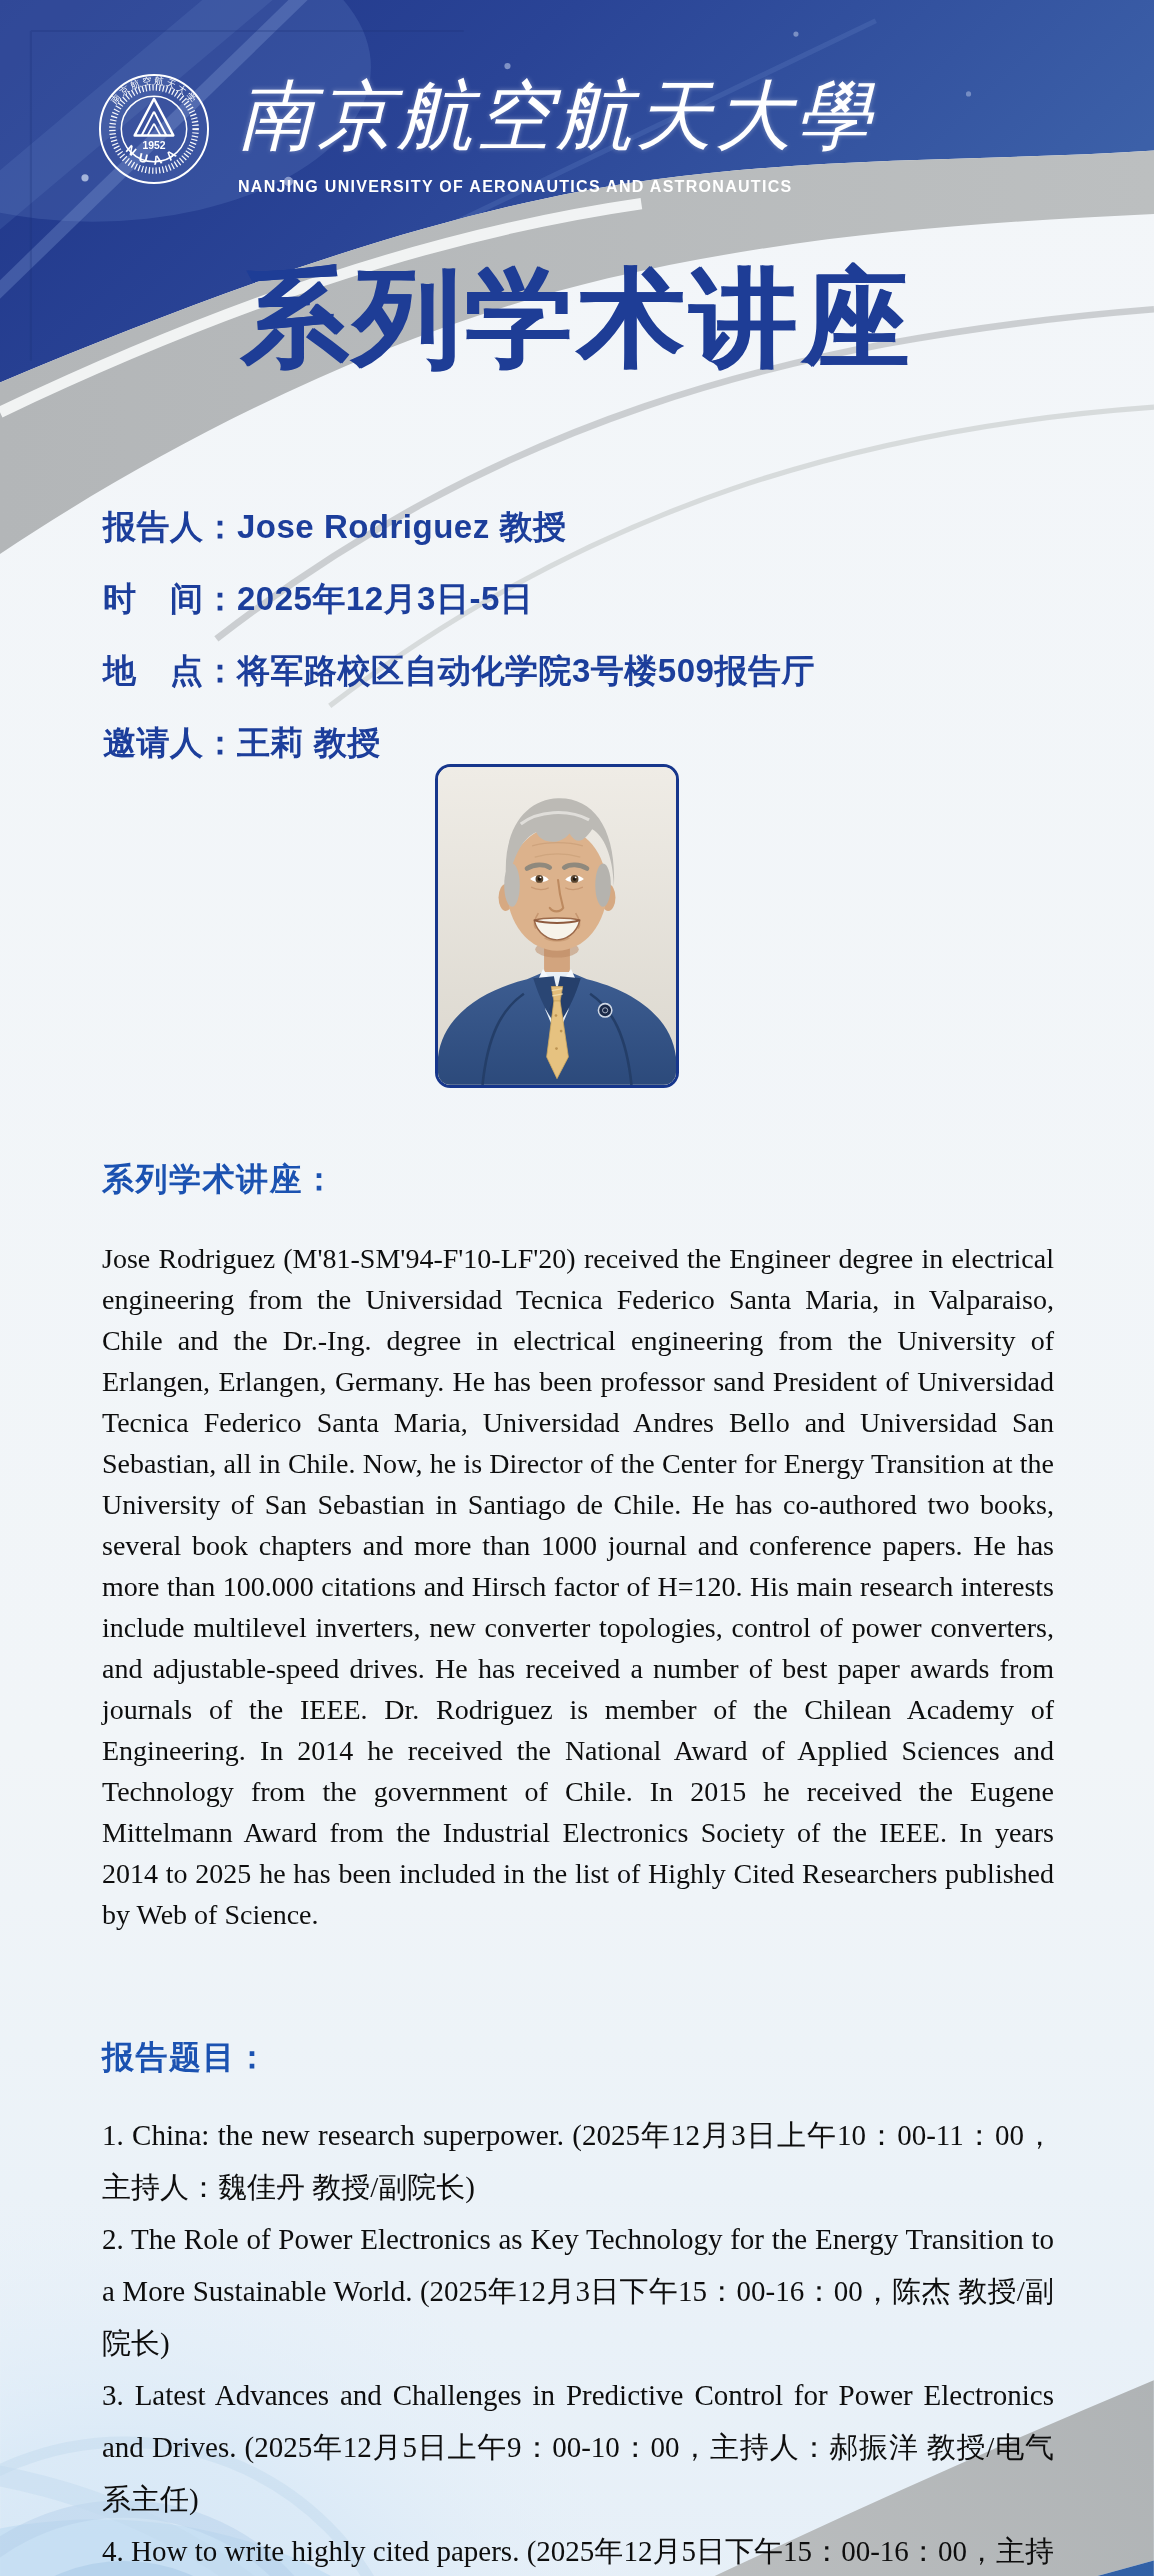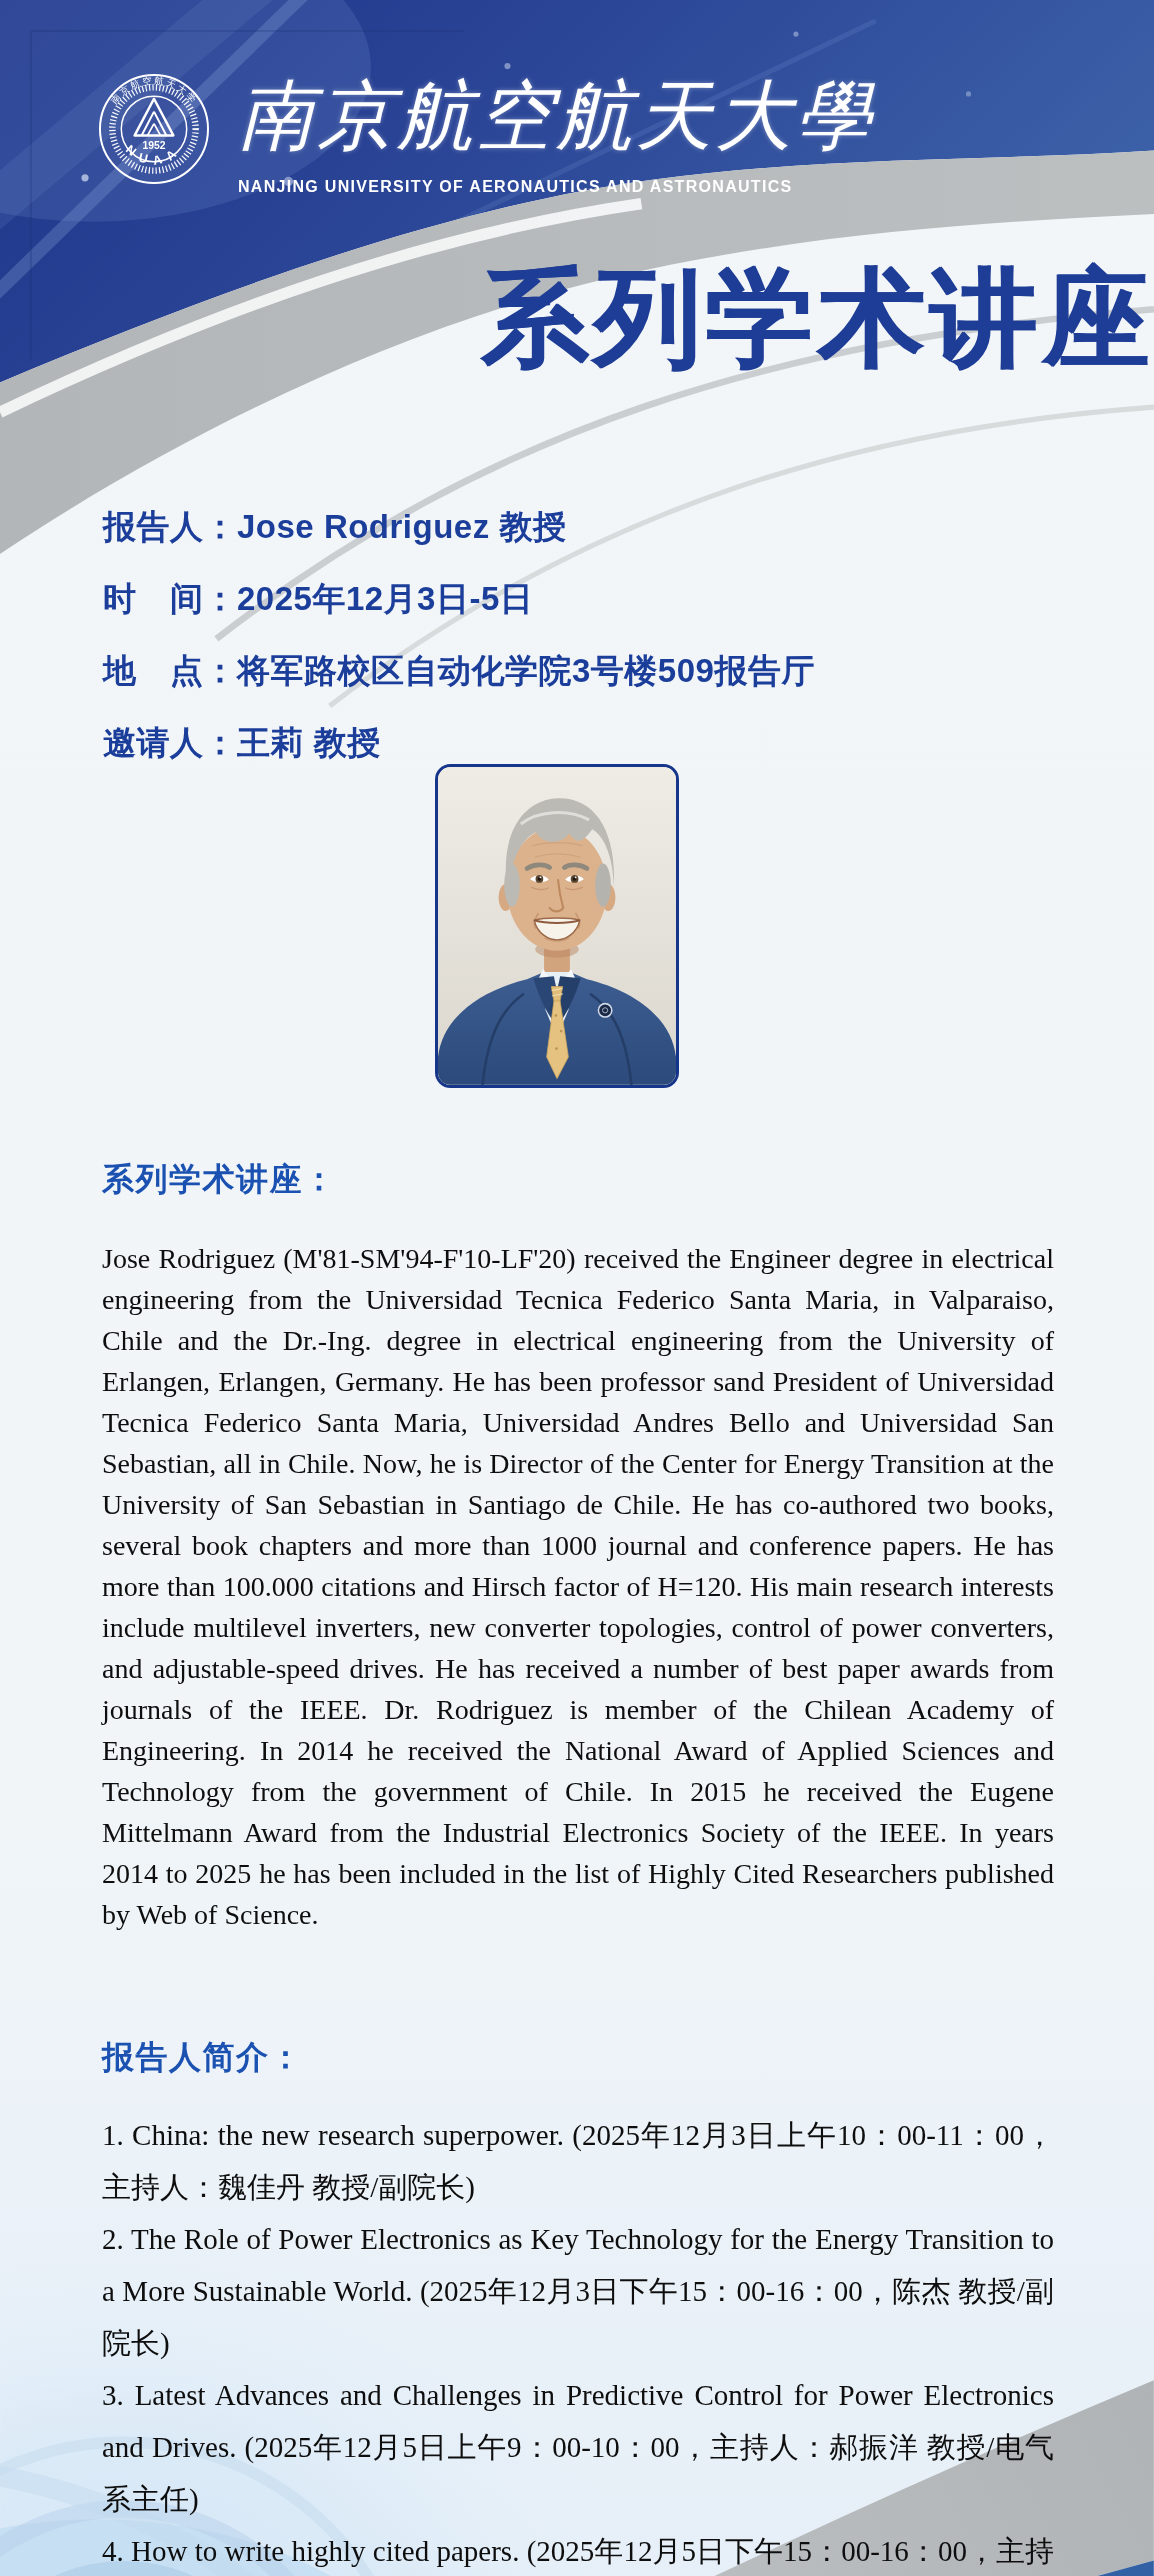--- a/index.html
+++ b/index.html
@@ -19,21 +19,21 @@
   .brand-text{padding-top:5.2px;}
   .brand-cn{
     font-family:"Liberation Serif",serif;font-weight:normal;font-style:italic;
     font-size:76px;line-height:1.05;letter-spacing:3.6px;white-space:nowrap;
     text-shadow:0 0 5.2px rgba(255,255,255,.35);
   }
   .brand-en{margin-top:21px;font-size:16px;font-weight:bold;letter-spacing:1.3px;white-space:nowrap;}
 
   
   .main-title{
-    position:absolute;left:0;width:1154px;top:257px;margin:0;text-align:right;
+    position:absolute;left:0;width:1154px;top:257px;margin:0;text-align:center;
     font-size:107px;font-weight:900;letter-spacing:5.2px;color:#1e3d96;line-height:1.15;
     text-shadow:1.5px 0 0 #1e3d96;
   }
 
   
   .info{position:absolute;left:103px;top:478px;}
   .info-line{height:72px;display:flex;align-items:flex-end;font-size:33px;font-weight:bold;color:#1c3e9b;letter-spacing:0.5px;}
 
   
   .photo{
@@ -250,21 +250,21 @@
       <path d="M206,330 C220,338 240,338 254,330" stroke="#c08f68" stroke-width="3" fill="none" opacity="0.6"></path>
     </svg>
   </figure>
 
   <section class="bio">
     <h2 class="section-heading">系列学术讲座：</h2>
     <p>Jose Rodriguez (M'81-SM'94-F'10-LF'20) received the Engineer degree in electrical engineering from the Universidad Tecnica Federico Santa Maria, in Valparaiso, Chile and the Dr.-Ing. degree in electrical engineering from the University of Erlangen, Erlangen, Germany. He has been professor sand President of Universidad Tecnica Federico Santa Maria, Universidad Andres Bello and Universidad San Sebastian, all in Chile. Now, he is Director of the Center for Energy Transition at the University of San Sebastian in Santiago de Chile. He has co-authored two books, several book chapters and more than 1000 journal and conference papers. He has more than 100.000 citations and Hirsch factor of H=120. His main research interests include multilevel inverters, new converter topologies, control of power converters, and adjustable-speed drives. He has received a number of best paper awards from journals of the IEEE. Dr. Rodriguez is member of the Chilean Academy of Engineering. In 2014 he received the National Award of Applied Sciences and Technology from the government of Chile. In 2015 he received the Eugene Mittelmann Award from the Industrial Electronics Society of the IEEE. In years 2014 to 2025 he has been included in the list of Highly Cited Researchers published by Web of Science.</p>
   </section>
 
   <section class="topics">
-    <h2 class="section-heading">报告人简介：</h2>
+    <h2 class="section-heading">报告题目：</h2>
     <div class="list">
       <p>1. China: the new research superpower. (2025年12月3日上午10：00-11：00，主持人：魏佳丹 教授/副院长)</p>
       <p>2. The Role of Power Electronics as Key Technology for the Energy Transition to a More Sustainable World. (2025年12月3日下午15：00-16：00，陈杰 教授/副院长)</p>
       <p>3. Latest Advances and Challenges in Predictive Control for Power Electronics and Drives. (2025年12月5日上午9：00-10：00，主持人：郝振洋 教授/电气系主任)</p>
       <p>4. How to write highly cited papers. (2025年12月5日下午15：00-16：00，主持人：于立 副教授/电气系副主任)</p>
     </div>
   </section>
 
 </div>
 

